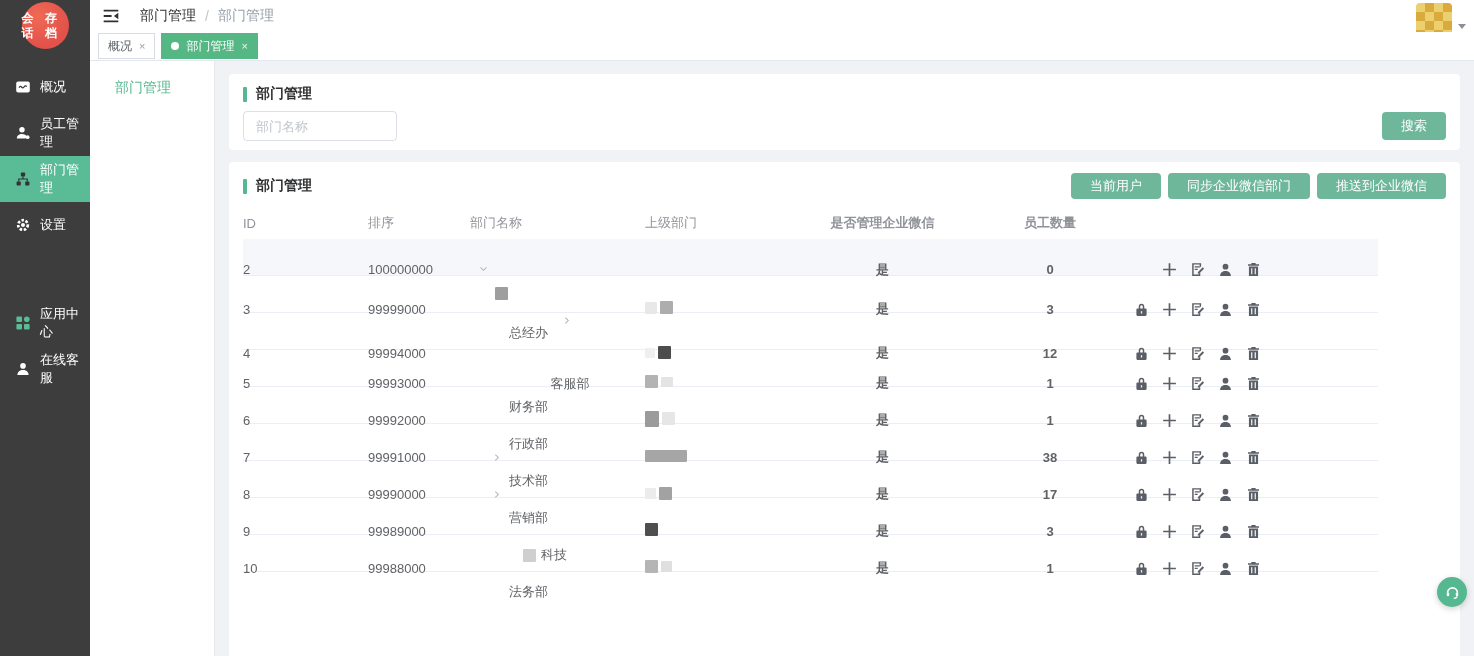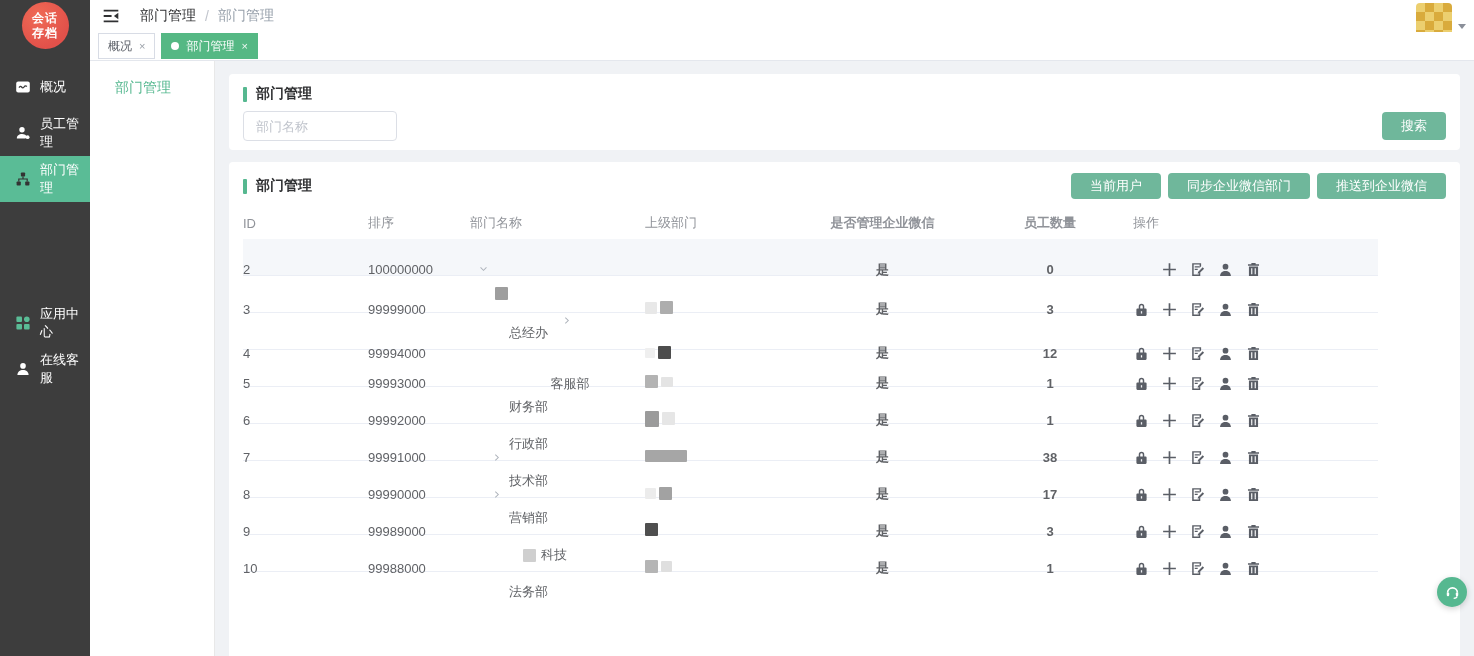--- a/index.html
+++ b/index.html
@@ -4,21 +4,21 @@
 <style>
   * { margin:0; padding:0; box-sizing:border-box; }
   html,body { width:1474px; height:656px; overflow:hidden; }
   body { font-family:"Liberation Sans","DejaVu Sans",sans-serif; background:#f0f2f5; position:relative; font-size:13px; color:#606266; }
 
   
   .sidebar { position:absolute; left:0; top:0; width:90px; height:656px; background:var(--sidebar-bg); z-index:5; }
   .logo { width:47px; height:47px; border-radius:50%; margin:2px auto 0;
           background:radial-gradient(circle at 35% 30%, #ef6a55, var(--logo-red) 70%);
           color:#fff; font-size:12px; font-weight:bold; line-height:1.25;
-          display:flex; flex-direction:column; align-items:center; justify-content:center; letter-spacing:1px; }
+          display:flex; flex-direction:row; align-items:center; justify-content:center; letter-spacing:1px; }
   .menu { position:absolute; top:64px; left:0; width:100%; }
   .menu2 { position:absolute; top:300px; left:0; width:100%; }
   .menu-item { height:46px; display:flex; align-items:center; gap:9px; padding-left:15px;
                color:#fff; font-size:13px; cursor:pointer; }
   .menu-item.active { background:var(--sidebar-active); }
   .menu-item .mi { width:16px; height:16px; flex:0 0 16px; }
 
   
   .topbar { position:absolute; left:90px; top:0; width:1384px; height:32px; background:#fff;
             display:flex; align-items:center; padding:0 56px 0 12px; }
@@ -146,20 +146,27 @@
     </div>
     <div class="menu-item active">
       <svg class="mi" viewBox="0 0 16 16">
           <path d="M8 5.5v2M3.8 10.5V8h8.4v2.5" stroke="#333" stroke-width="1.2" fill="none"></path>
           <rect x="5.9" y="1.4" width="4.2" height="4.2" rx="0.8" fill="#333"></rect>
           <rect x="1.6" y="10.4" width="4.2" height="4.2" rx="0.8" fill="#333"></rect>
           <rect x="10.2" y="10.4" width="4.2" height="4.2" rx="0.8" fill="#333"></rect>
         </svg>
       <span>部门管理</span>
     </div>
+    <div class="menu-item">
+      <svg class="mi" viewBox="0 0 16 16">
+          <circle cx="8" cy="8" r="4.8" fill="none" stroke="#fff" stroke-width="2.7" stroke-dasharray="2.5 1.6"></circle>
+          <circle cx="8" cy="8" r="2" fill="#fff"></circle>
+        </svg>
+      <span>设置</span>
+    </div>
   </div>
   <div class="menu2">
     <div class="menu-item">
       <svg class="mi" viewBox="0 0 16 16" fill="#5abc96">
           <rect x="1.4" y="1.4" width="5.6" height="5.6" rx="1"></rect>
           <rect x="9" y="1.4" width="5.6" height="5.6" rx="2.8"></rect>
           <rect x="1.4" y="9" width="5.6" height="5.6" rx="1"></rect>
           <rect x="9" y="9" width="5.6" height="5.6" rx="1"></rect>
         </svg>
       <span>应用中心</span>
@@ -229,21 +236,20 @@
     </div>
 
     <div class="table">
       <div class="thead">
         <div>ID</div>
         <div>排序</div>
         <div>部门名称</div>
         <div>上级部门</div>
         <div class="c-center">是否管理企业微信</div>
         <div class="c-center">员工数量</div>
-        <div style="padding-left:8px">操作</div>
       </div>
       <div id="tbody">
   <div class="tr hl">
     <div>2</div>
     <div>100000000</div>
     <div class="td-name" style="padding-left: 6px;">
       <span class="caret down">
                 <svg>
                   <use href="#i-chevron"></use>
                 </svg>

